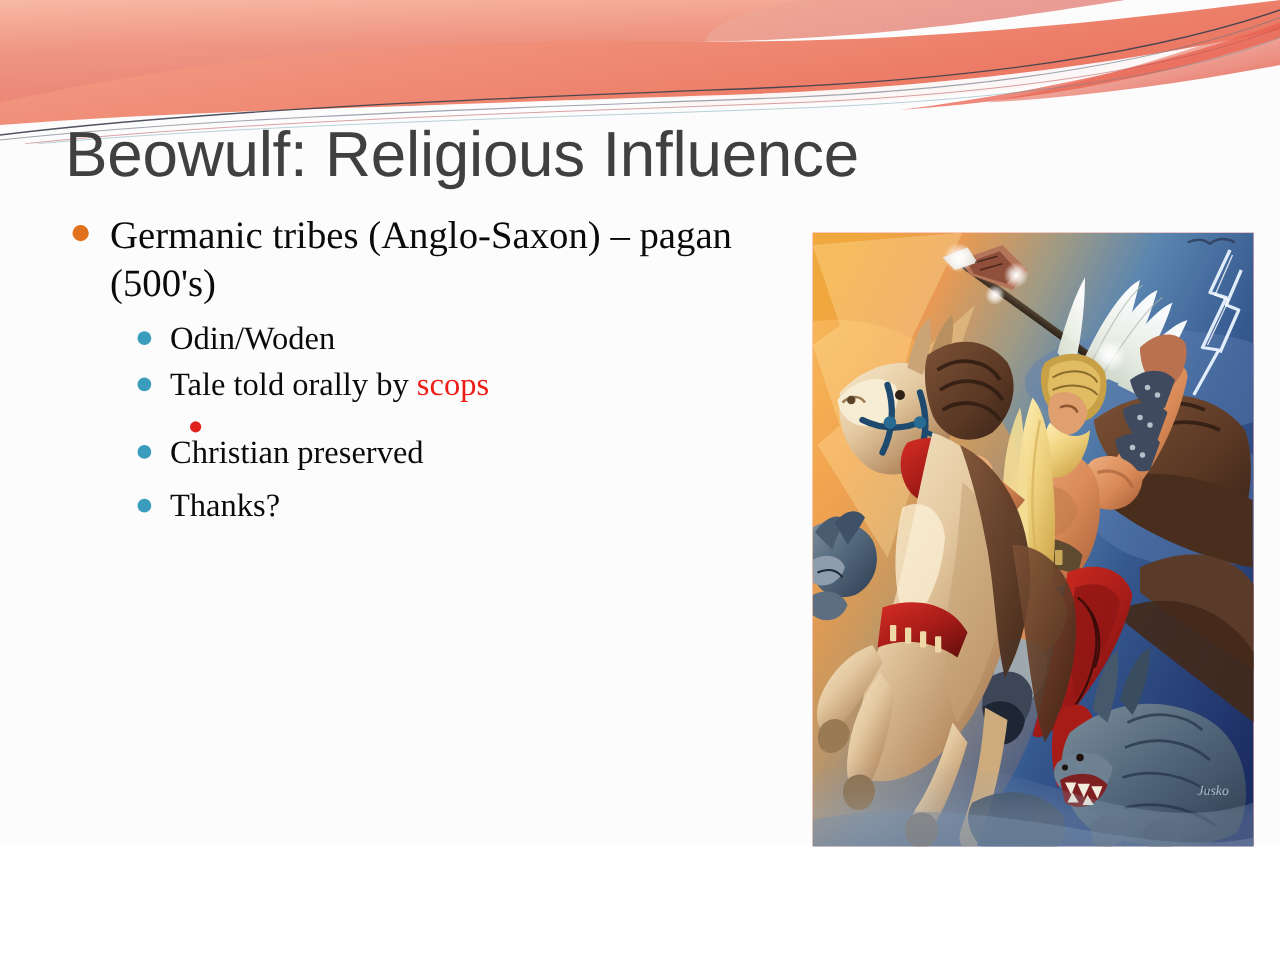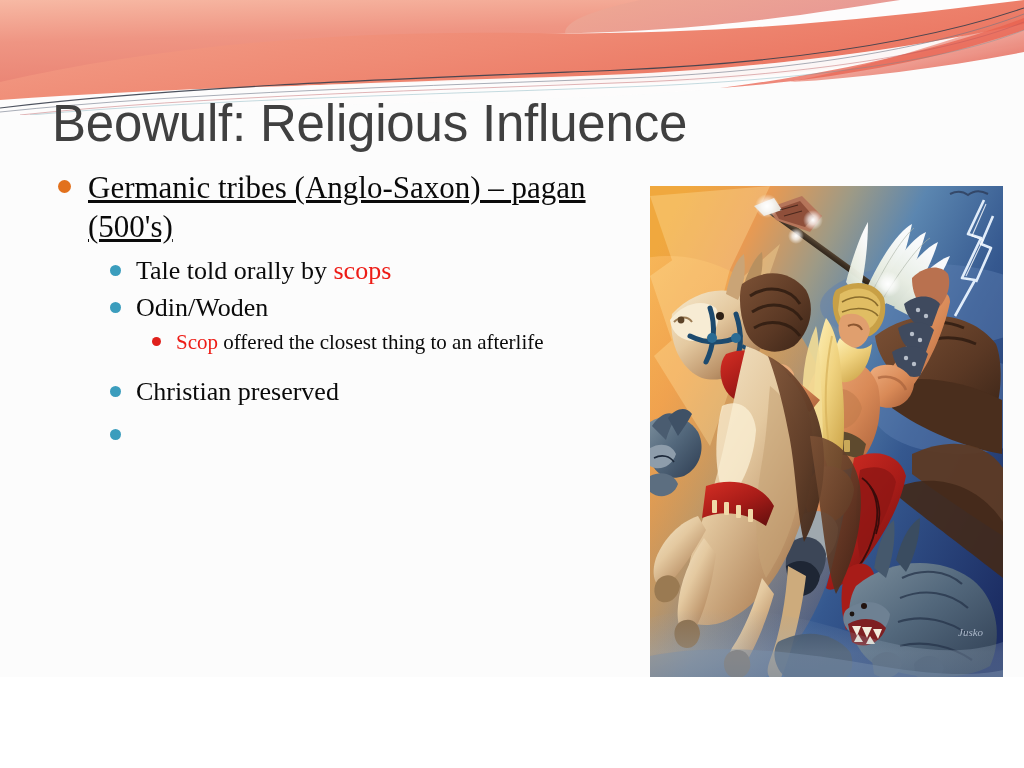--- a/index.html
+++ b/index.html
@@ -71,21 +71,20 @@
   .bullet-row .bullet-text {
     display: block;
   }
 
   
   .lvl1 {
     padding-left: 40px;
     font-size: 31px;
     line-height: 39px;
     margin-bottom: 2px;
-    text-decoration: underline;
   }
   .lvl1 .bullet-marker {
     width: 13px;
     height: 13px;
     background: #e2711d;
     left: 10px;
     top: 12px;
   }
 
   
@@ -196,47 +195,47 @@
 
     <div class="bullet-row lvl1">
       <span class="bullet-marker"></span>
       <span class="bullet-text">Germanic tribes (Anglo-Saxon) – pagan (500's)</span>
     </div>
 
     <div class="spacer-sm"></div>
 
     <div class="bullet-row lvl2">
       <span class="bullet-marker"></span>
+      <span class="bullet-text">Odin/Woden</span>
+    </div>
+
+    <div class="bullet-row lvl2">
+      <span class="bullet-marker"></span>
       <span class="bullet-text"><span>Tale told orally by </span><span class="term-highlight">scops</span></span>
     </div>
 
-    <div class="bullet-row lvl2">
-      <span class="bullet-marker"></span>
-      <span class="bullet-text">Odin/Woden</span>
-    </div>
-
     <div class="bullet-row lvl3">
       <span class="bullet-marker"></span>
-      <span class="bullet-text"><span class="term-highlight">Scop</span><span> offered the closest thing to an afterlife</span></span>
     </div>
 
     <div class="spacer-md"></div>
 
 
     <div class="spacer-sm"></div>
 
     <div class="bullet-row lvl2">
       <span class="bullet-marker"></span>
       <span class="bullet-text">Christian preserved</span>
     </div>
 
     <div class="spacer-sm"></div>
 
     <div class="bullet-row lvl2">
       <span class="bullet-marker"></span>
+      <span class="bullet-text">Thanks?</span>
     </div>
 
   </div>
 
   <div id="slide-picture">
     <svg width="353" height="495" viewBox="0 0 353 495" xmlns="http://www.w3.org/2000/svg">
       <defs>
         <linearGradient id="skyGrad" x1="0" y1="0.15" x2="1" y2="0.85">
           <stop offset="0%" stop-color="#f0a83e"></stop>
           <stop offset="16%" stop-color="#e99a52"></stop>

